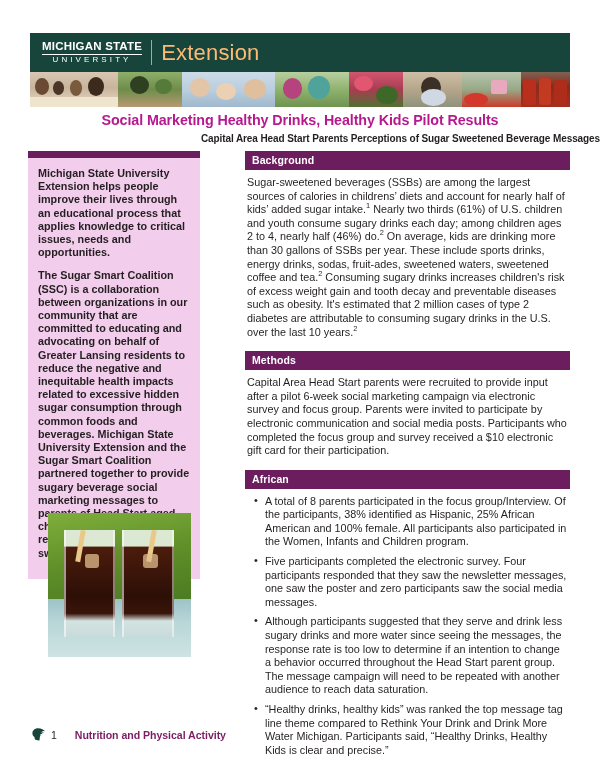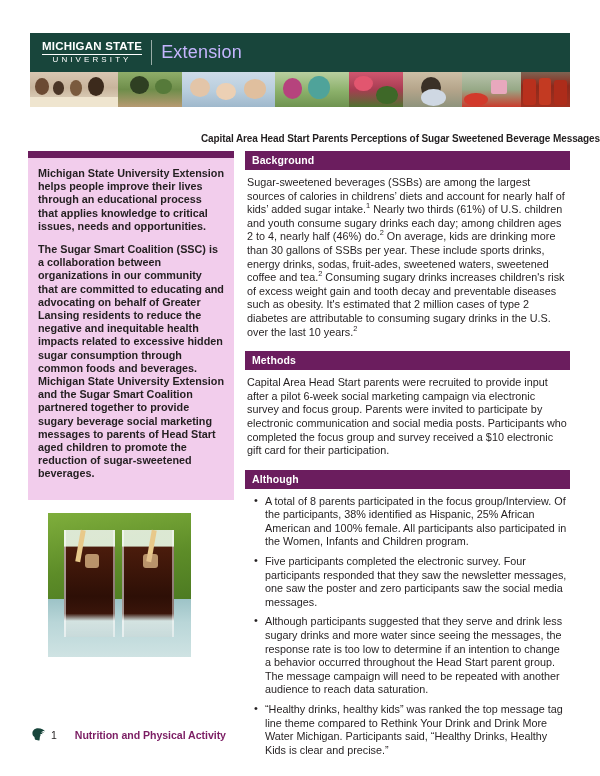--- a/index.html
+++ b/index.html
@@ -58,22 +58,22 @@
     padding-top: 1.5px;
     text-align: center;
   }
   .msu-divider {
     width: 1px;
     height: 25px;
     background: #9aada8;
     margin-right: 9px;
   }
   .msu-extension {
-    color: #c4b5fd;
-    font-size: 18px;
+    color: #fdba74;
+    font-size: 22px;
     font-weight: normal;
     letter-spacing: 0.2px;
   }
   .msu-tagline {
     color: #ffffff;
     font-size: 15px;
     font-weight: bold;
     letter-spacing: -0.1px;
     padding-right: 4px;
   }
@@ -120,21 +120,21 @@
     font-size: 10px;
     font-weight: bold;
     letter-spacing: -0.1px;
   }
 
   
   .sidebar {
     position: absolute;
     left: 28px;
     top: 151px;
-    width: 206px;
+    width: 172px;
   }
   .sidebar-topbar {
     height: 7px;
     background: #6B1D5E;
     width: 100%;
   }
   .sidebar-body {
     background: #F2CDEC;
     padding: 9px 10px 11px 10px;
     box-sizing: border-box;
@@ -333,20 +333,21 @@
       <span class="ph-blob" style="left:4%;top:60%;width:40%;height:38%;background:#d2392b;"></span>
       <span class="ph-blob" style="left:50%;top:24%;width:26%;height:38%;background:#e8a8bd;border-radius:2px;"></span>
     </div>
     <div class="photo-cell" style="width:10%;background:linear-gradient(180deg,#7d6352 0%,#8c2a1c 40%,#a2301f 100%);">
       <span class="ph-blob" style="left:4%;top:20%;width:26%;height:74%;background:#b8301d;border-radius:3px;"></span>
       <span class="ph-blob" style="left:36%;top:18%;width:26%;height:76%;background:#c33a22;border-radius:3px;"></span>
       <span class="ph-blob" style="left:68%;top:22%;width:26%;height:72%;background:#ad2c1a;border-radius:3px;"></span>
     </div>
   </div>
 
+  <div class="doc-title">Social Marketing Healthy Drinks, Healthy Kids Pilot Results</div>
   <div class="doc-subtitle">Capital Area Head Start Parents Perceptions of Sugar Sweetened Beverage Messages</div>
 
   <div class="sidebar">
     <div class="sidebar-topbar"></div>
     <div class="sidebar-body">
       <p>Michigan State University Extension helps people improve their lives through an educational process that applies knowledge to critical issues, needs and opportunities.</p>
       <p>The Sugar Smart Coalition (SSC) is a collaboration between organizations in our community that are committed to educating and advocating on behalf of Greater Lansing residents to reduce the negative and inequitable health impacts related to excessive hidden sugar consumption through common foods and beverages. Michigan State University Extension and the Sugar Smart Coalition partnered together to provide sugary beverage social marketing messages to parents of Head Start aged children to promote the reduction of sugar-sweetened beverages.</p>
     </div>
   </div>
 
@@ -374,21 +375,21 @@
 
     <div class="sec-gap"></div>
 
     <div class="sec-head">Methods</div>
     <div class="sec-body">
       <p>Capital Area Head Start parents were recruited to provide input after a pilot 6-week social marketing campaign via electronic survey and focus group. Parents were invited to participate by electronic communication and social media posts. Participants who completed the focus group and survey received a $10 electronic gift card for their participation.</p>
     </div>
 
     <div class="sec-gap"></div>
 
-    <div class="sec-head">Although</div>
+    <div class="sec-head">African</div>
     <div class="sec-body">
       <ul class="results">
         <li>A total of 8 parents participated in the focus group/Interview. Of the participants, 38% identified as Hispanic, 25% African American and 100% female. All participants also participated in the Women, Infants and Children program.</li>
         <li>Five participants completed the electronic survey. Four participants responded that they saw the newsletter messages, one saw the poster and zero participants saw the social media messages.</li>
         <li>Although participants suggested that they serve and drink less sugary drinks and more water since seeing the messages, the response rate is too low to determine if an intention to change a behavior occurred throughout the Head Start parent group.  The message campaign will need to be repeated with another audience to reach data saturation.</li>
         <li>“Healthy drinks, healthy kids” was ranked the top message tag line theme compared to Rethink Your Drink and Drink More Water Michigan. Participants said, “Healthy Drinks, Healthy Kids is clear and precise.”</li>
       </ul>
     </div>
 
   </div>

